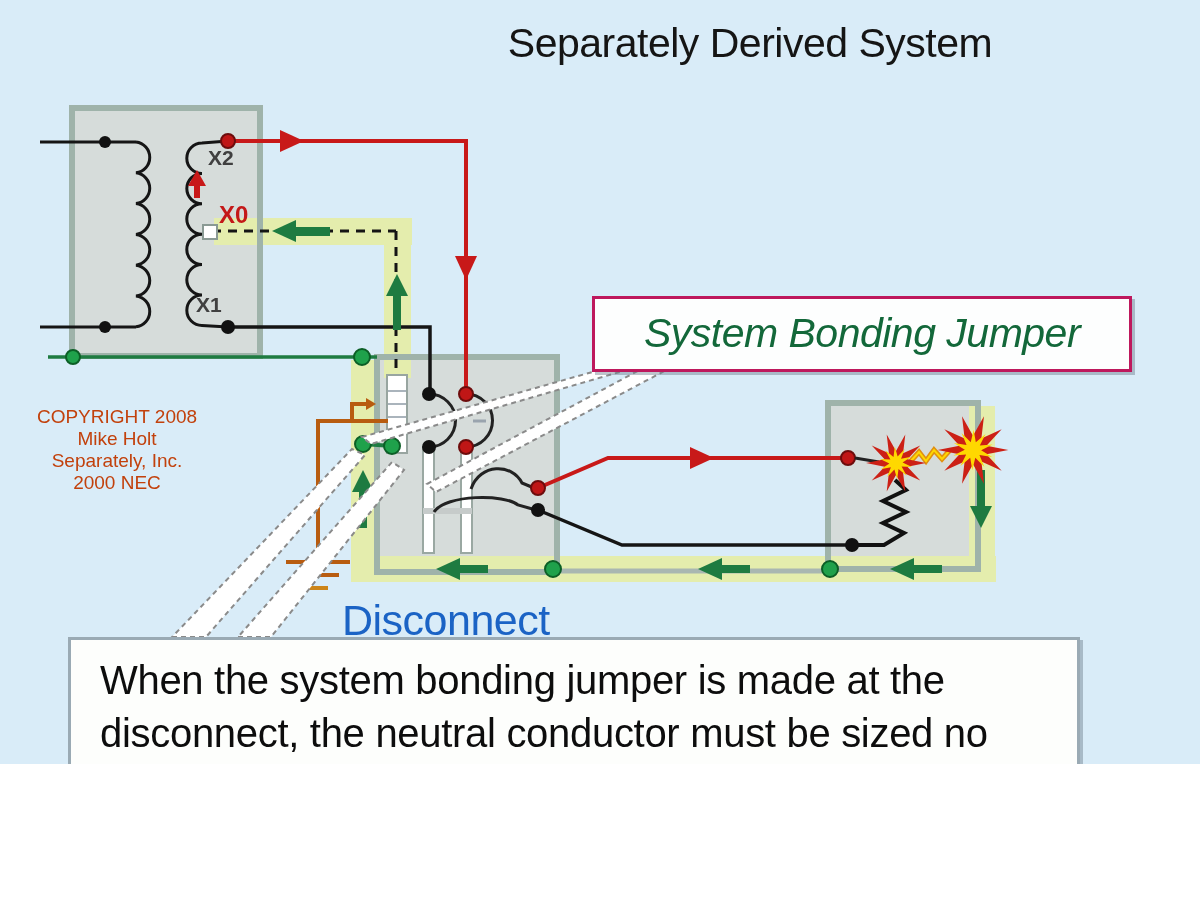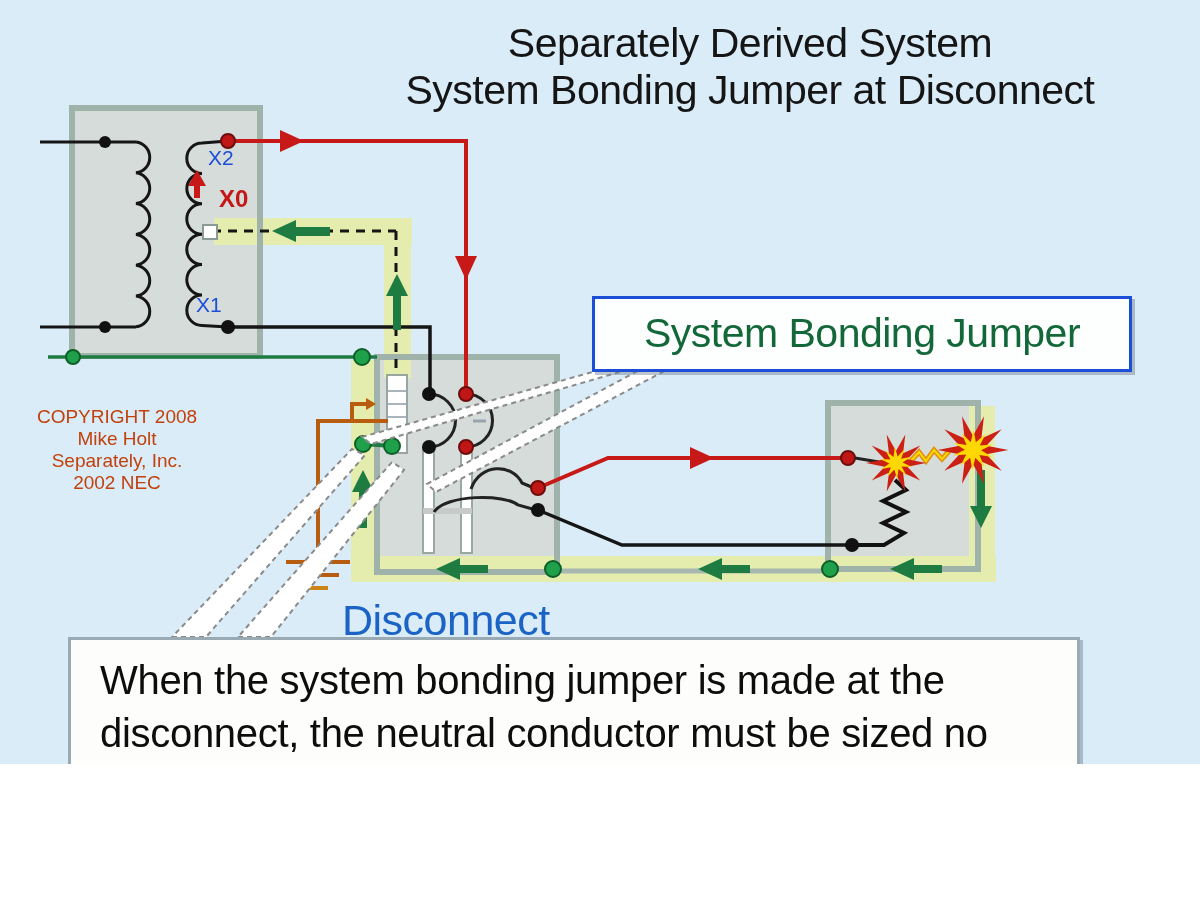--- a/index.html
+++ b/index.html
@@ -8,31 +8,32 @@
     background:#d9ecf8;
     font-family:"Liberation Sans","DejaVu Sans",sans-serif;
   }
   #diagram-svg{position:absolute;left:0;top:0;}
   .abs{position:absolute;}
   .title-block{
     left:310px;top:20px;width:880px;text-align:center;
     font-size:41px;line-height:47px;color:#151515;letter-spacing:-0.5px;
   }
   .title-italic{font-style:italic;}
-  .coil-label{color:#1d4ed8;font-size:21px;font-weight:400;text-align:center;}
+  .coil-label{color:#404040;font-size:21px;font-weight:700;text-align:center;}
   .x0-label{color:#c41818;font-size:24px;font-weight:700;}
   .copyright-block{
     left:22px;top:406px;width:190px;text-align:center;
     font-size:19px;line-height:22px;color:#c2410c;
   }
   .sbj-callout{
     left:592px;top:296px;width:534px;height:70px;
-    background:#fdfefe;border:3px solid #1d4ed8;
+    background:#fdfefe;border:3px solid #be185d;
     box-shadow:3px 3px 0 rgba(110,125,140,0.45);
     text-align:center;
+    font-style:italic;
   }
   .sbj-callout .sbj-text{
     font-size:41px;line-height:68px;color:#13683a;letter-spacing:-0.5px;
   }
   .disconnect-label{
     left:342px;top:596px;font-size:43px;color:#1b63c5;letter-spacing:-0.5px;
   }
   .note-box{
     left:68px;top:637px;width:1012px;height:232px;box-sizing:border-box;
     background:#fdfefc;border:3px solid #9aaab4;
@@ -199,32 +200,31 @@
       <polyline points="910,462 919,452 926,461 934,450 942,459 950,450" stroke="#ffd800" stroke-width="2" fill="none"></polyline>
       <use href="#star" x="0" y="0" transform="translate(896,463)" fill="#cc2015"></use>
       <use href="#star" transform="translate(896,463) rotate(14) scale(0.55)" fill="#ffd800"></use>
       <use href="#star" transform="translate(973,450) scale(1.18)" fill="#cc2015"></use>
       <use href="#star" transform="translate(973,450) rotate(20) scale(0.68)" fill="#ffd800"></use>
     </g>
   </svg>
 
   <div class="abs title-block">
     <div>Separately Derived System</div>
-    <div>System Bonding Jumper at Disconnect</div>
   </div>
 
   <div class="abs coil-label" style="left:208px;top:146px;">X2</div>
-  <div class="abs x0-label" style="left:219px;top:185px;">X0</div>
+  <div class="abs x0-label" style="left:219px;top:201px;">X0</div>
   <div class="abs coil-label" style="left:196px;top:293px;">X1</div>
 
   <div class="abs copyright-block">
     <div>COPYRIGHT 2008</div>
     <div>Mike Holt</div>
     <div>Separately, Inc.</div>
-    <div>2002 NEC</div>
+    <div>2000 NEC</div>
   </div>
 
   <div class="abs sbj-callout">
     <div class="sbj-text">System Bonding Jumper</div>
   </div>
 
   <div class="abs disconnect-label">Disconnect</div>
 
   <div class="abs note-box">
     <div class="note-text">When the system bonding jumper is made at the disconnect, the neutral conductor must be sized no smaller than as specified in 250.66, based on the largest secondary phase conductor.</div>

